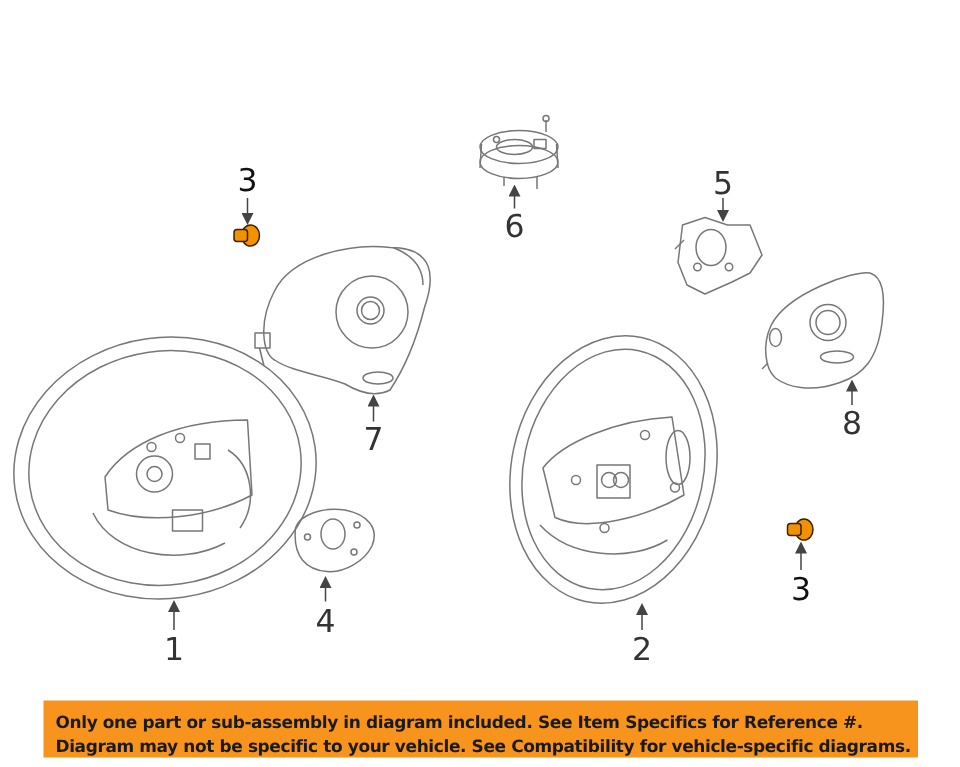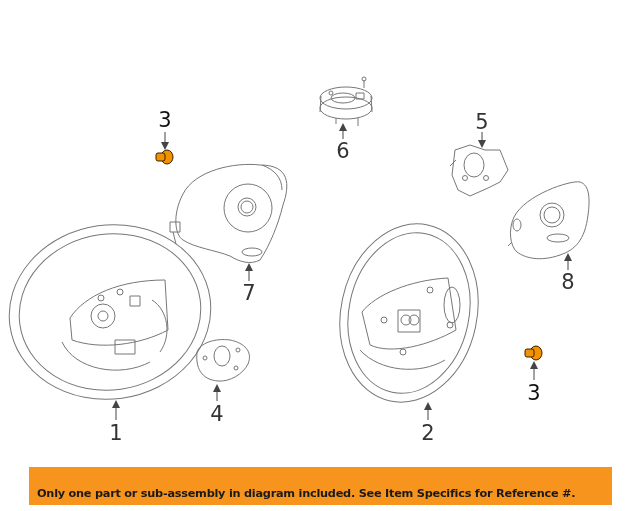--- a/index.html
+++ b/index.html
@@ -1,20 +1,20 @@
 <!DOCTYPE html>
 <html><head>
 <meta charset="utf-8">
 <style>
   html, body { margin:0; padding:0; background:#ffffff; }
   body { width:640px; height:511px; position:relative; overflow:hidden; font-family:"Liberation Sans", sans-serif; }
   #diagram { position:absolute; left:0; top:0; width:640px; height:460px; }
   .callout { position:absolute; font-family:"DejaVu Sans", sans-serif; font-size:21px; color:#333333; line-height:1; transform:translateX(-50%); }
   .callout.dark { color:#111111; }
-  #banner { position:absolute; left:29px; top:467px; width:583px; height:38px; background:#f7941d; box-sizing:border-box; padding:19px 0 0 8px; }
+  #banner { position:absolute; left:29px; top:467px; width:583px; height:38px; background:#f7941d; box-sizing:border-box; padding:7px 0 0 8px; }
   #banner div { font-family:"DejaVu Sans", sans-serif; font-weight:bold; font-size:11.3px; color:#1a1a1a; line-height:16px; white-space:nowrap; letter-spacing:-0.25px; }
 </style>
 </head>
 <body>
 
 <svg id="diagram" viewBox="0 0 640 460" xmlns="http://www.w3.org/2000/svg">
   <defs>
     <marker id="arr" markerWidth="8" markerHeight="8" refX="4" refY="4" orient="auto">
       <path d="M0,0 L8,4 L0,8 z" fill="#444"></path>
     </marker>
@@ -125,13 +125,14 @@
 <span class="callout dark" style="left:165px;top:110px;">3</span>
 <span class="callout dark" style="left:534px;top:383px;">3</span>
 <span class="callout" style="left:217px;top:404px;">4</span>
 <span class="callout" style="left:482px;top:112px;">5</span>
 <span class="callout" style="left:343px;top:141px;">6</span>
 <span class="callout" style="left:249px;top:283px;">7</span>
 <span class="callout" style="left:568px;top:272px;">8</span>
 
 <div id="banner">
   <div>Only one part or sub-assembly in diagram included. See Item Specifics for Reference #.</div>
+  <div>Diagram may not be specific to your vehicle. See Compatibility for vehicle-specific diagrams.</div>
 </div>
 
 </body></html>

